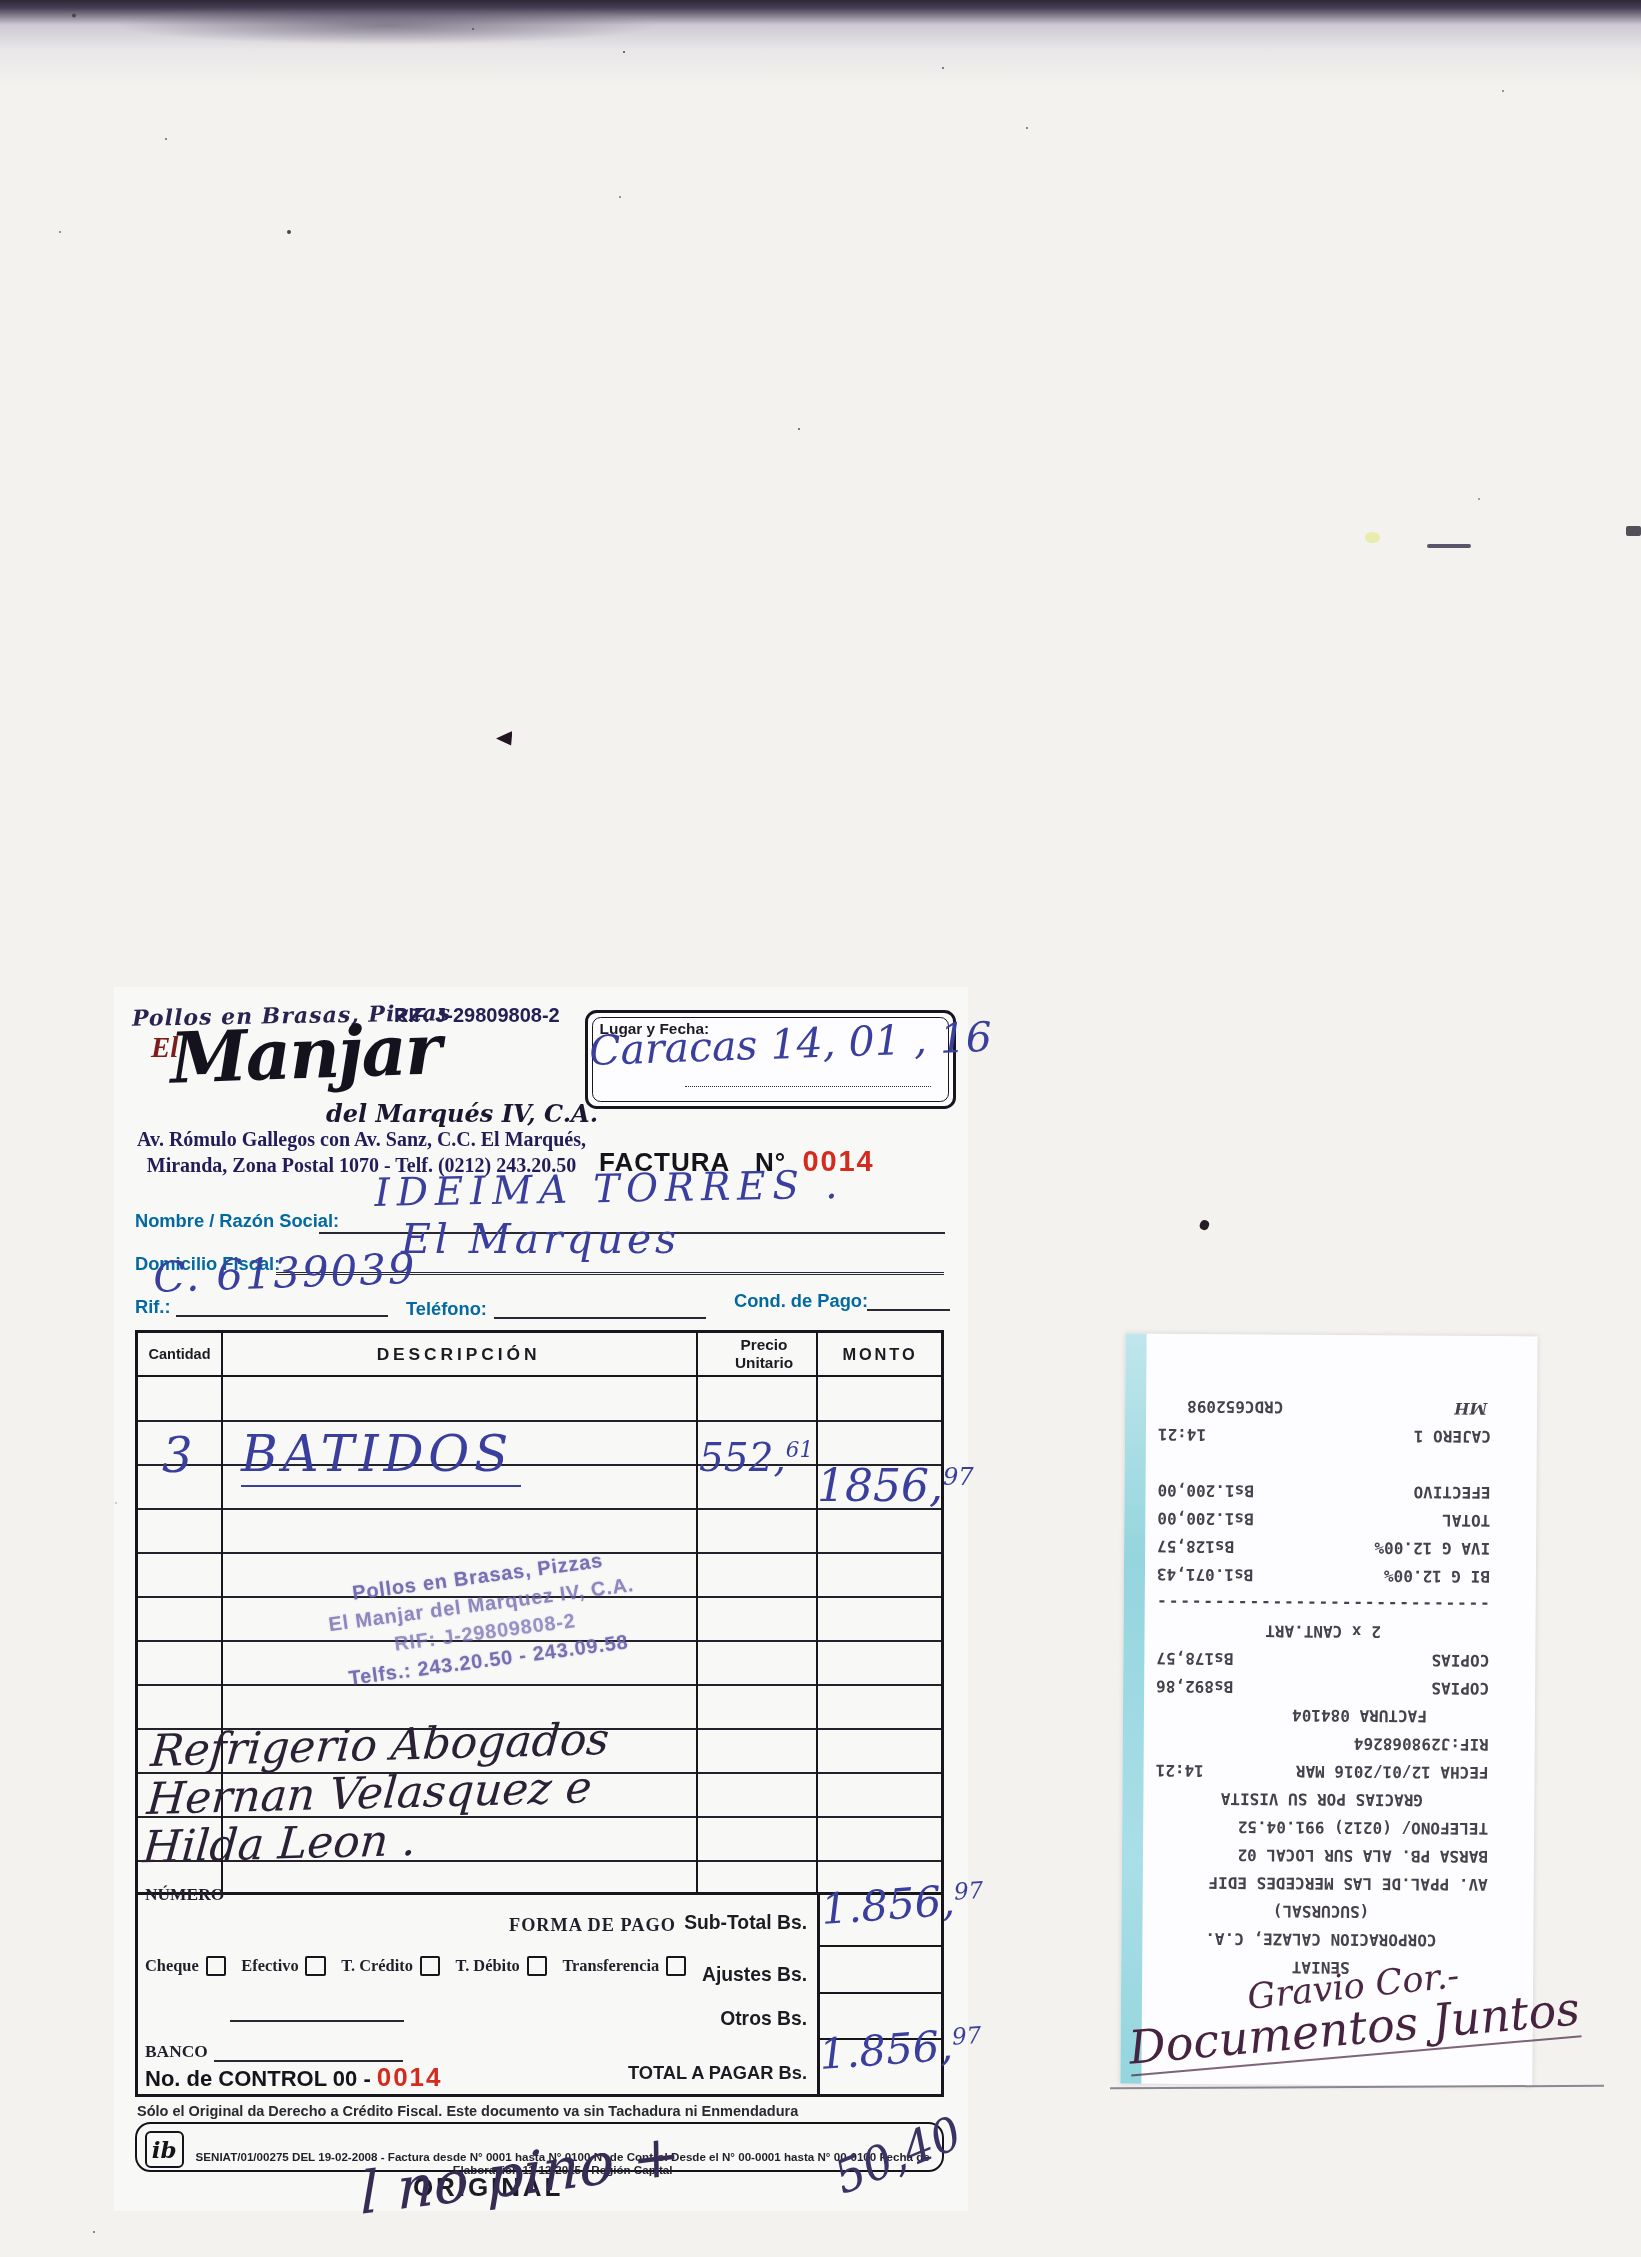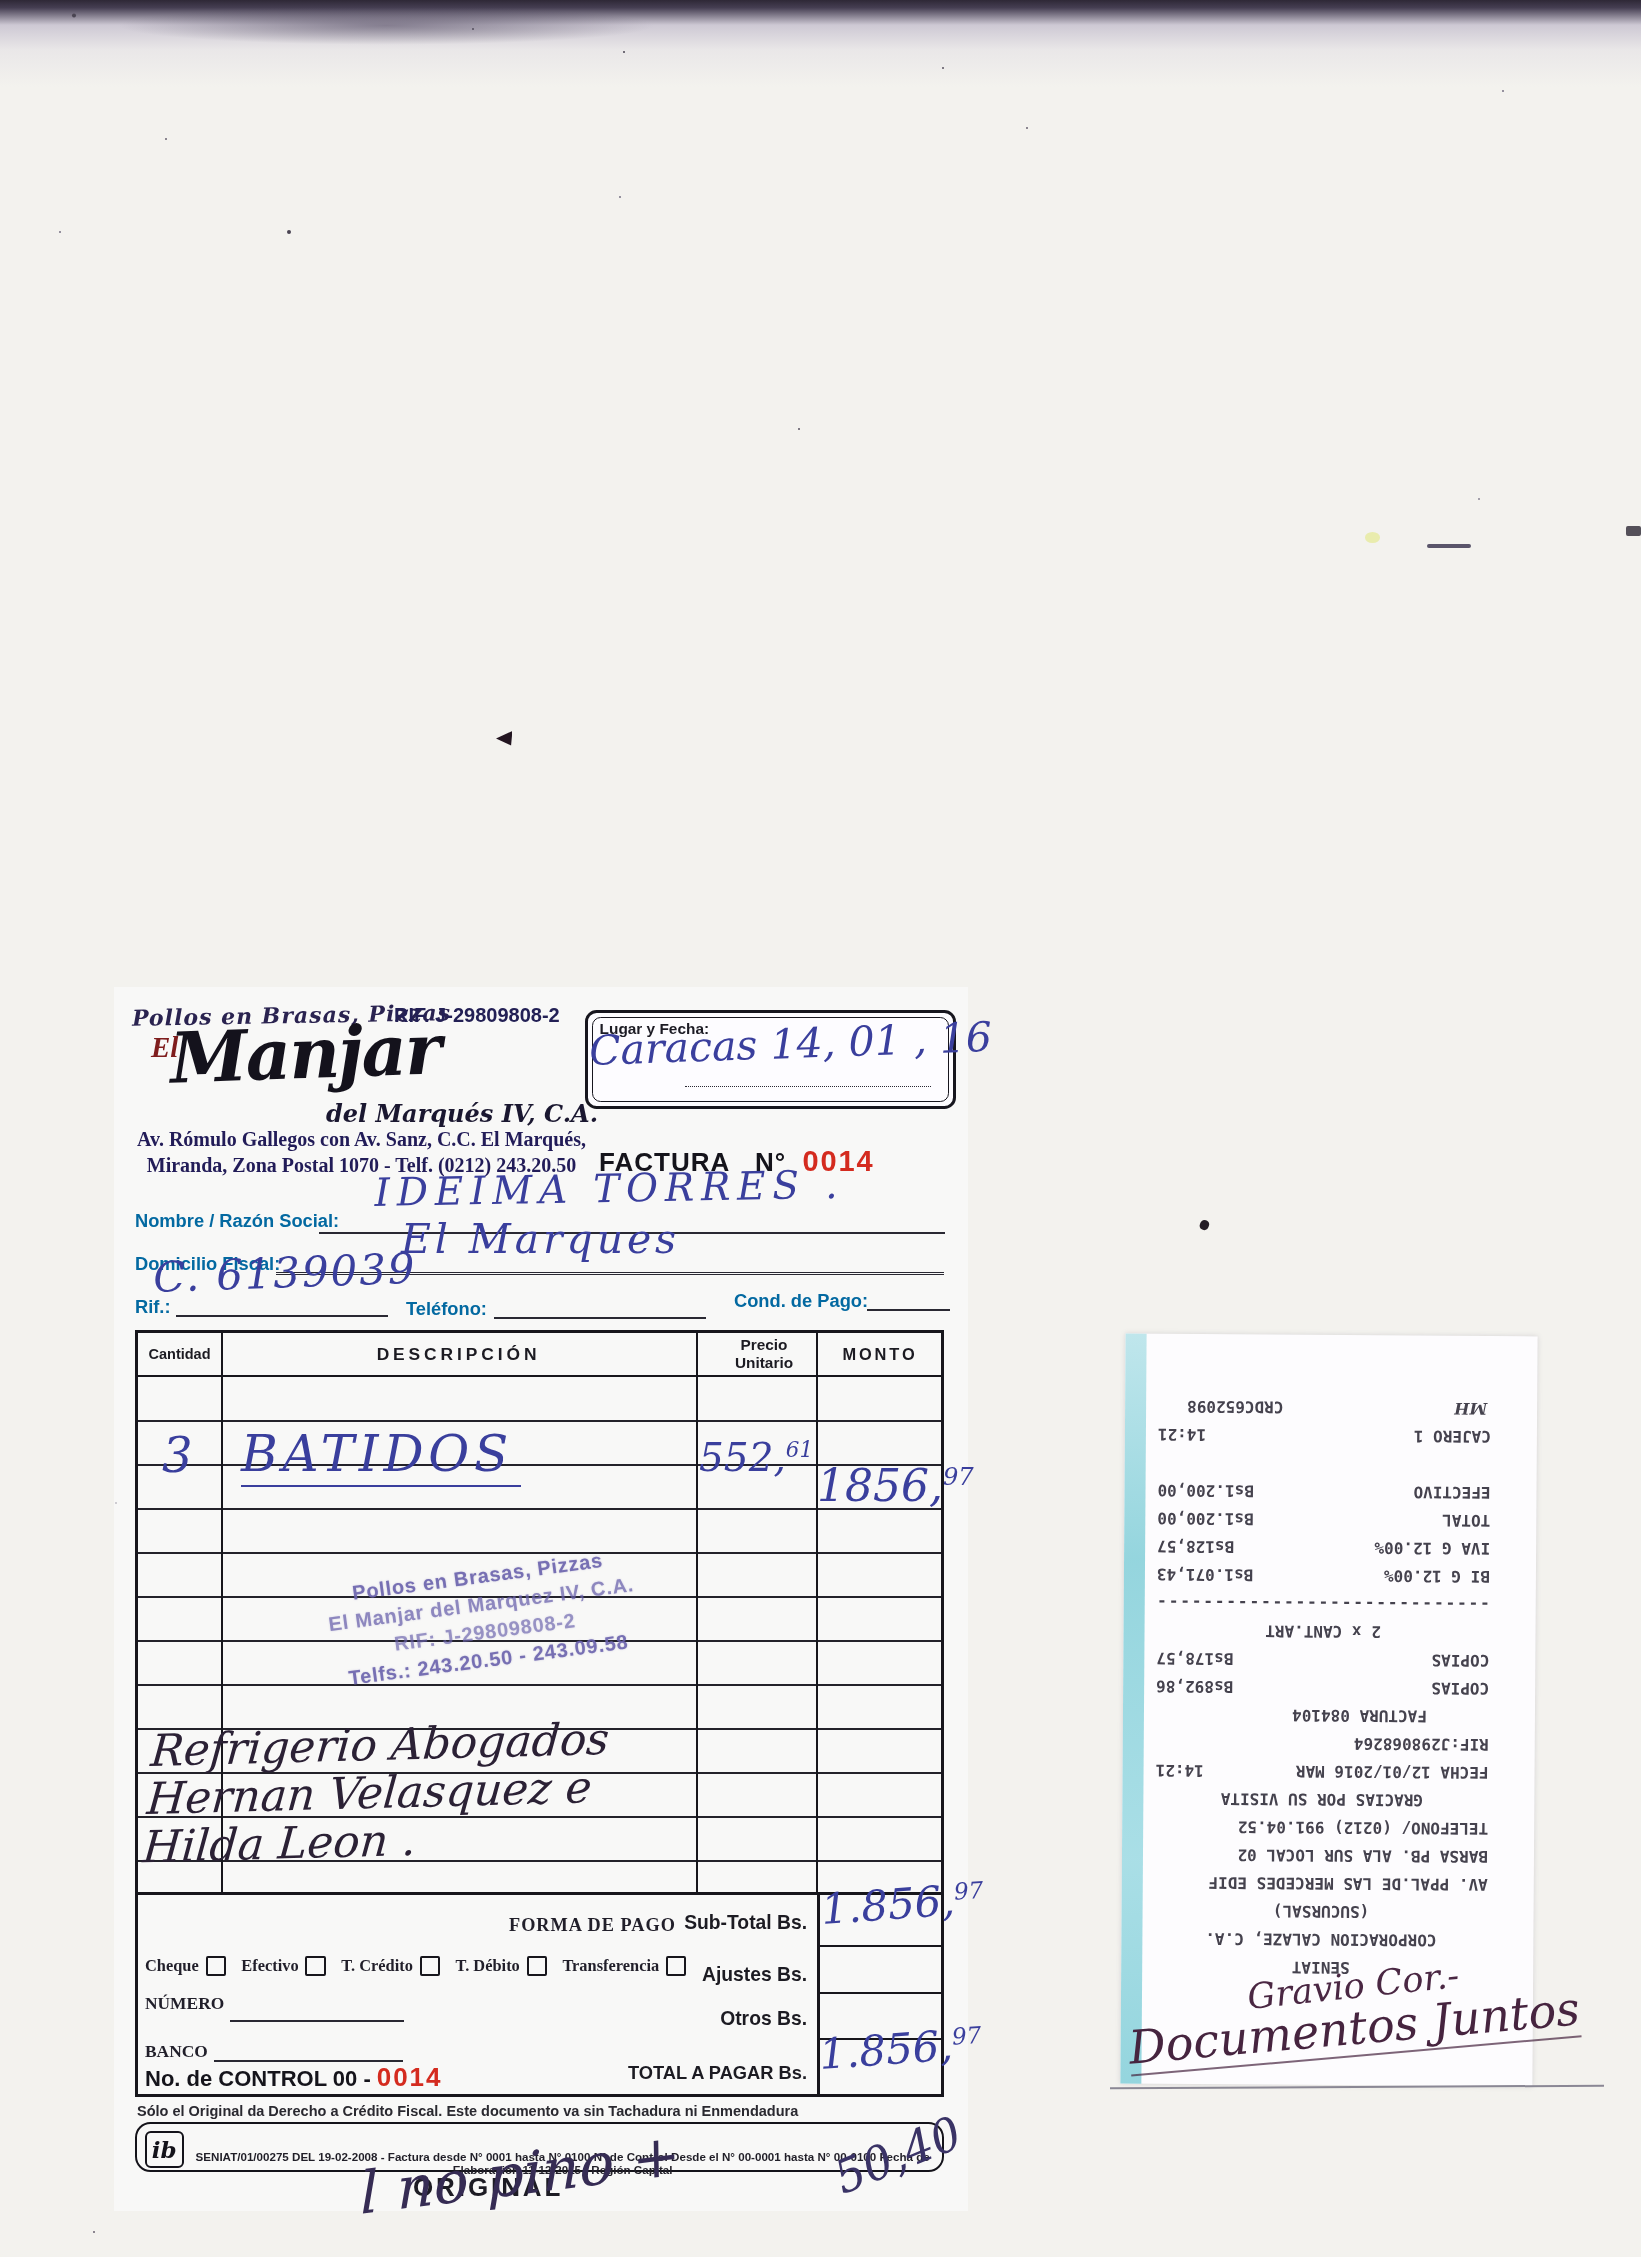--- a/index.html
+++ b/index.html
@@ -232,21 +232,21 @@
       <span class="pm">
         <span class="pm-t">T. Débito</span>
         <span class="pm-box"></span>
       </span>
 
       <span class="pm">
         <span class="pm-t">Transferencia</span>
         <span class="pm-box"></span>
       </span>
     </div>
-  <div class="abs pay-sub" style="left:145px;top:1993px;">NÚMERO</div>
+  <div class="abs pay-sub" style="left:145px;top:1884px;">NÚMERO</div>
   <div class="abs rule" style="left:230px;top:1997px;width:174px;height:23px;"></div>
   <div class="abs pay-sub" style="left:145px;top:2041px;">BANCO</div>
   <div class="abs rule" style="left:214px;top:2037px;width:189px;height:23px;"></div>
   <div class="abs" id="control-line">
     <span>No. de CONTROL  00 -</span>
     <span id="control-num">0014</span>
   </div>
 
   <div class="abs tot-label" style="left:614px;top:1912px;">Sub-Total Bs.</div>
   <div class="abs tot-label" style="left:614px;top:1964px;">Ajustes Bs.</div>

